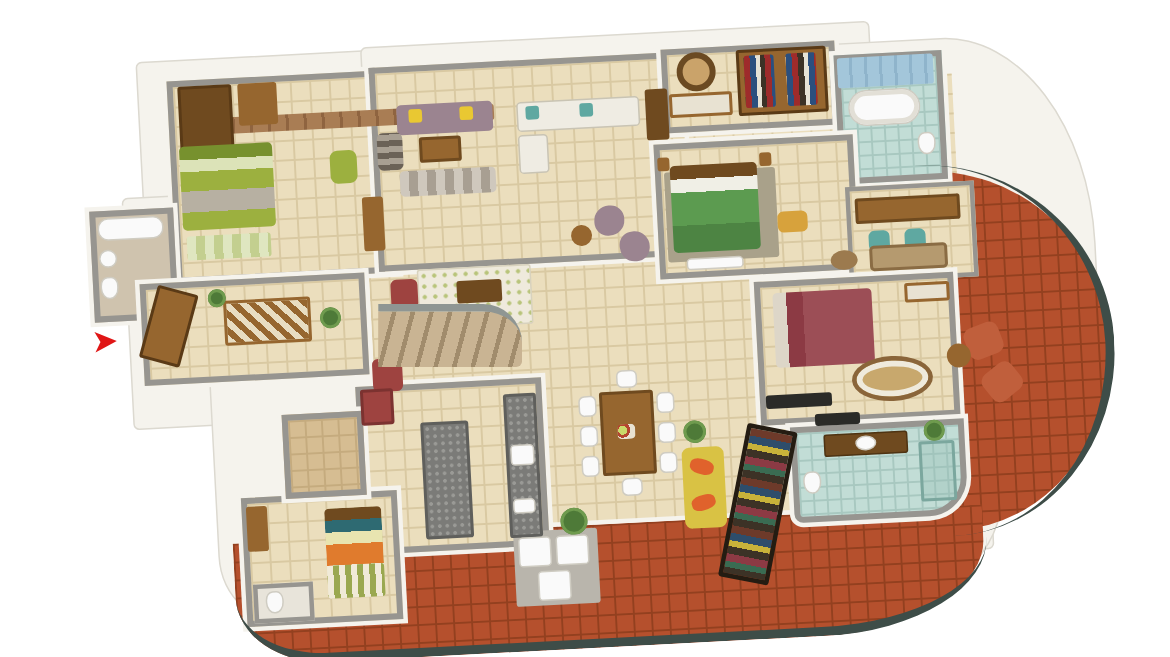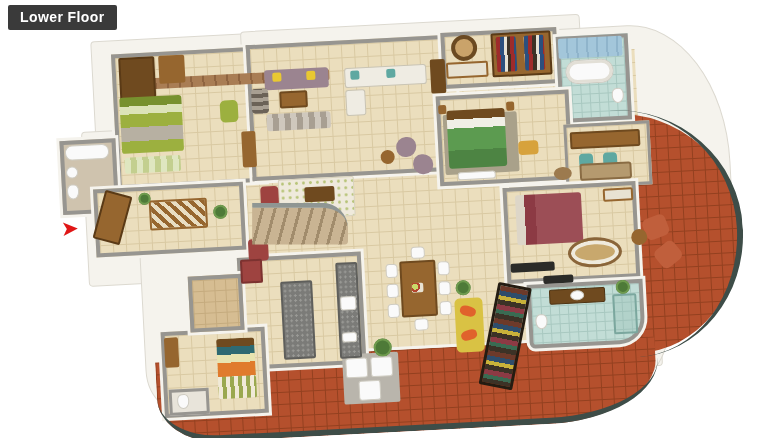--- a/index.html
+++ b/index.html
@@ -41,23 +41,20 @@
   .glass{background:linear-gradient(#55655d,#8fa39b);
      background-image:repeating-linear-gradient(90deg,rgba(255,255,255,.5) 0 2px,rgba(0,0,0,0) 2px 19px),
                       linear-gradient(#4c5a53,#93a79f);
      border:2px solid #e8e6e0;border-bottom-color:#7d8a84;z-index:3;}
   .arrow{z-index:6;}
 </style>
 </head>
 <body>
 
 <div class="stage">
-  <div class="badge">
-    <span>Lower Floor</span>
-  </div>
 
   <div class="plan">
 
     <div class="shell" style="left:100px;top:26px;width:190px;height:180px;"></div>
     <div class="shell" style="left:250px;top:24px;width:340px;height:62px;"></div>
     <div class="shell" style="left:558px;top:38px;width:175px;height:315px;border-radius:0 55% 50% 0 / 0 45% 42% 0;"></div>
     <div class="shell" style="left:86px;top:116px;width:260px;height:155px;"></div>
     <div class="shell" style="left:225px;top:135px;width:430px;height:245px;"></div>
     <div class="shell" style="left:138px;top:238px;width:525px;height:170px;border-radius:0 0 70px 50px;"></div>
 

